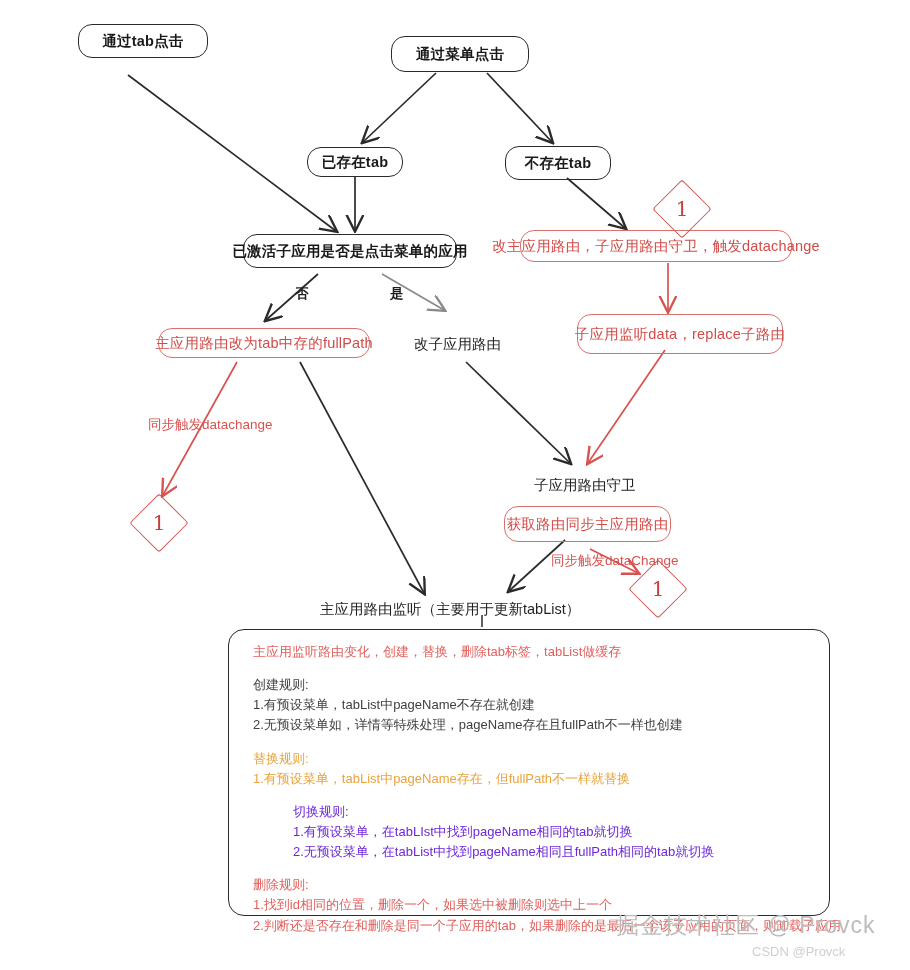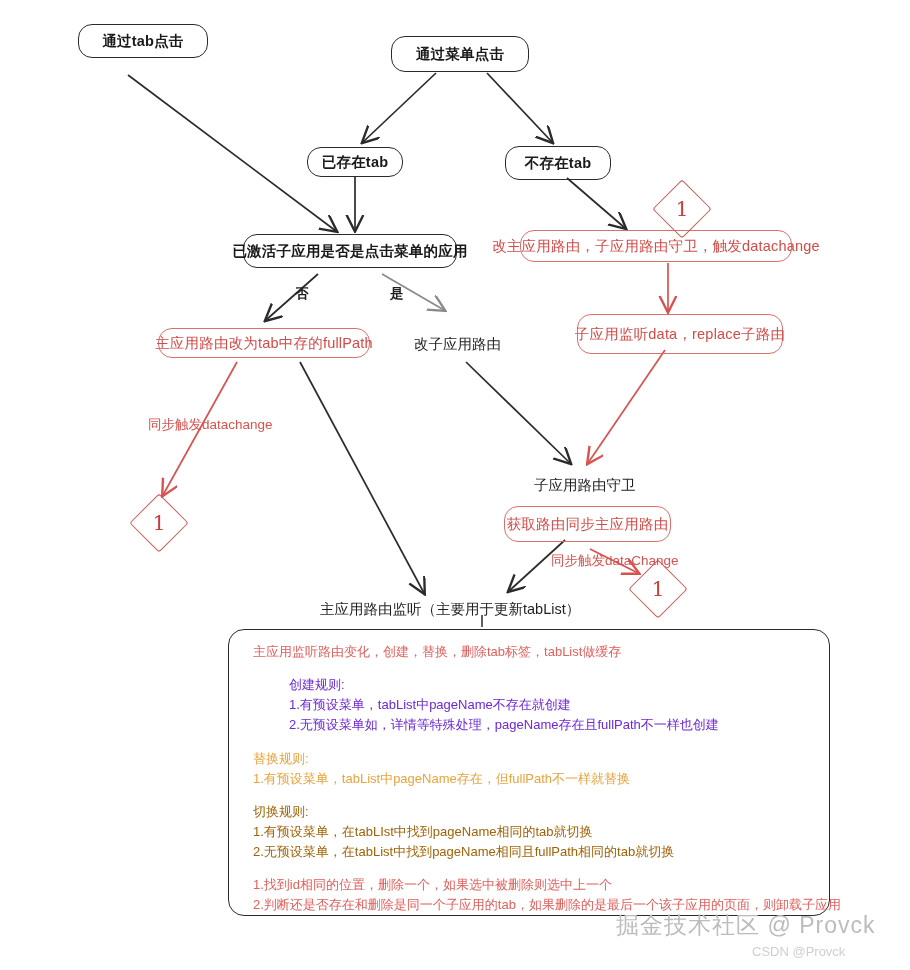--- a/index.html
+++ b/index.html
@@ -95,23 +95,23 @@
     background: #fff;
     padding: 12px 24px;
   }
   .rules-line {
     white-space: nowrap;
     font-size: 13px;
     line-height: 1.55;
   }
   .rules-gap { height: 13px; }
   .c-red    { color: #e0605c; }
-  .c-green  { color: #6d28d9; margin-left: 36px; }
+  .c-green  { color: #404040; }
   .c-orange { color: #e8a33d; }
-  .c-blue   { color: #a16207; }
+  .c-blue   { color: #6d28d9; margin-left: 40px; }
 
   #watermark-main {
     position: absolute;
     left: 616px;
     top: 910px;
     font-size: 23px;
     color: #bcbcbc;
     white-space: nowrap;
     letter-spacing: 1px;
   }
@@ -246,20 +246,21 @@
 
     <div class="rules-line c-orange">替换规则:</div>
     <div class="rules-line c-orange">1.有预设菜单，tabList中pageName存在，但fullPath不一样就替换</div>
     <div class="rules-gap"></div>
 
     <div class="rules-line c-blue">切换规则:</div>
     <div class="rules-line c-blue">1.有预设菜单，在tabLIst中找到pageName相同的tab就切换</div>
     <div class="rules-line c-blue">2.无预设菜单，在tabList中找到pageName相同且fullPath相同的tab就切换</div>
     <div class="rules-gap"></div>
 
+    <div class="rules-line c-red">删除规则:</div>
     <div class="rules-line c-red">1.找到id相同的位置，删除一个，如果选中被删除则选中上一个</div>
     <div class="rules-line c-red">2.判断还是否存在和删除是同一个子应用的tab，如果删除的是最后一个该子应用的页面，则卸载子应用</div>
   </div>
 
   <div id="watermark-main">掘金技术社区 @ Provck</div>
   <div id="watermark-sub">CSDN @Provck</div>
 
 </div>
 
 </body></html>

